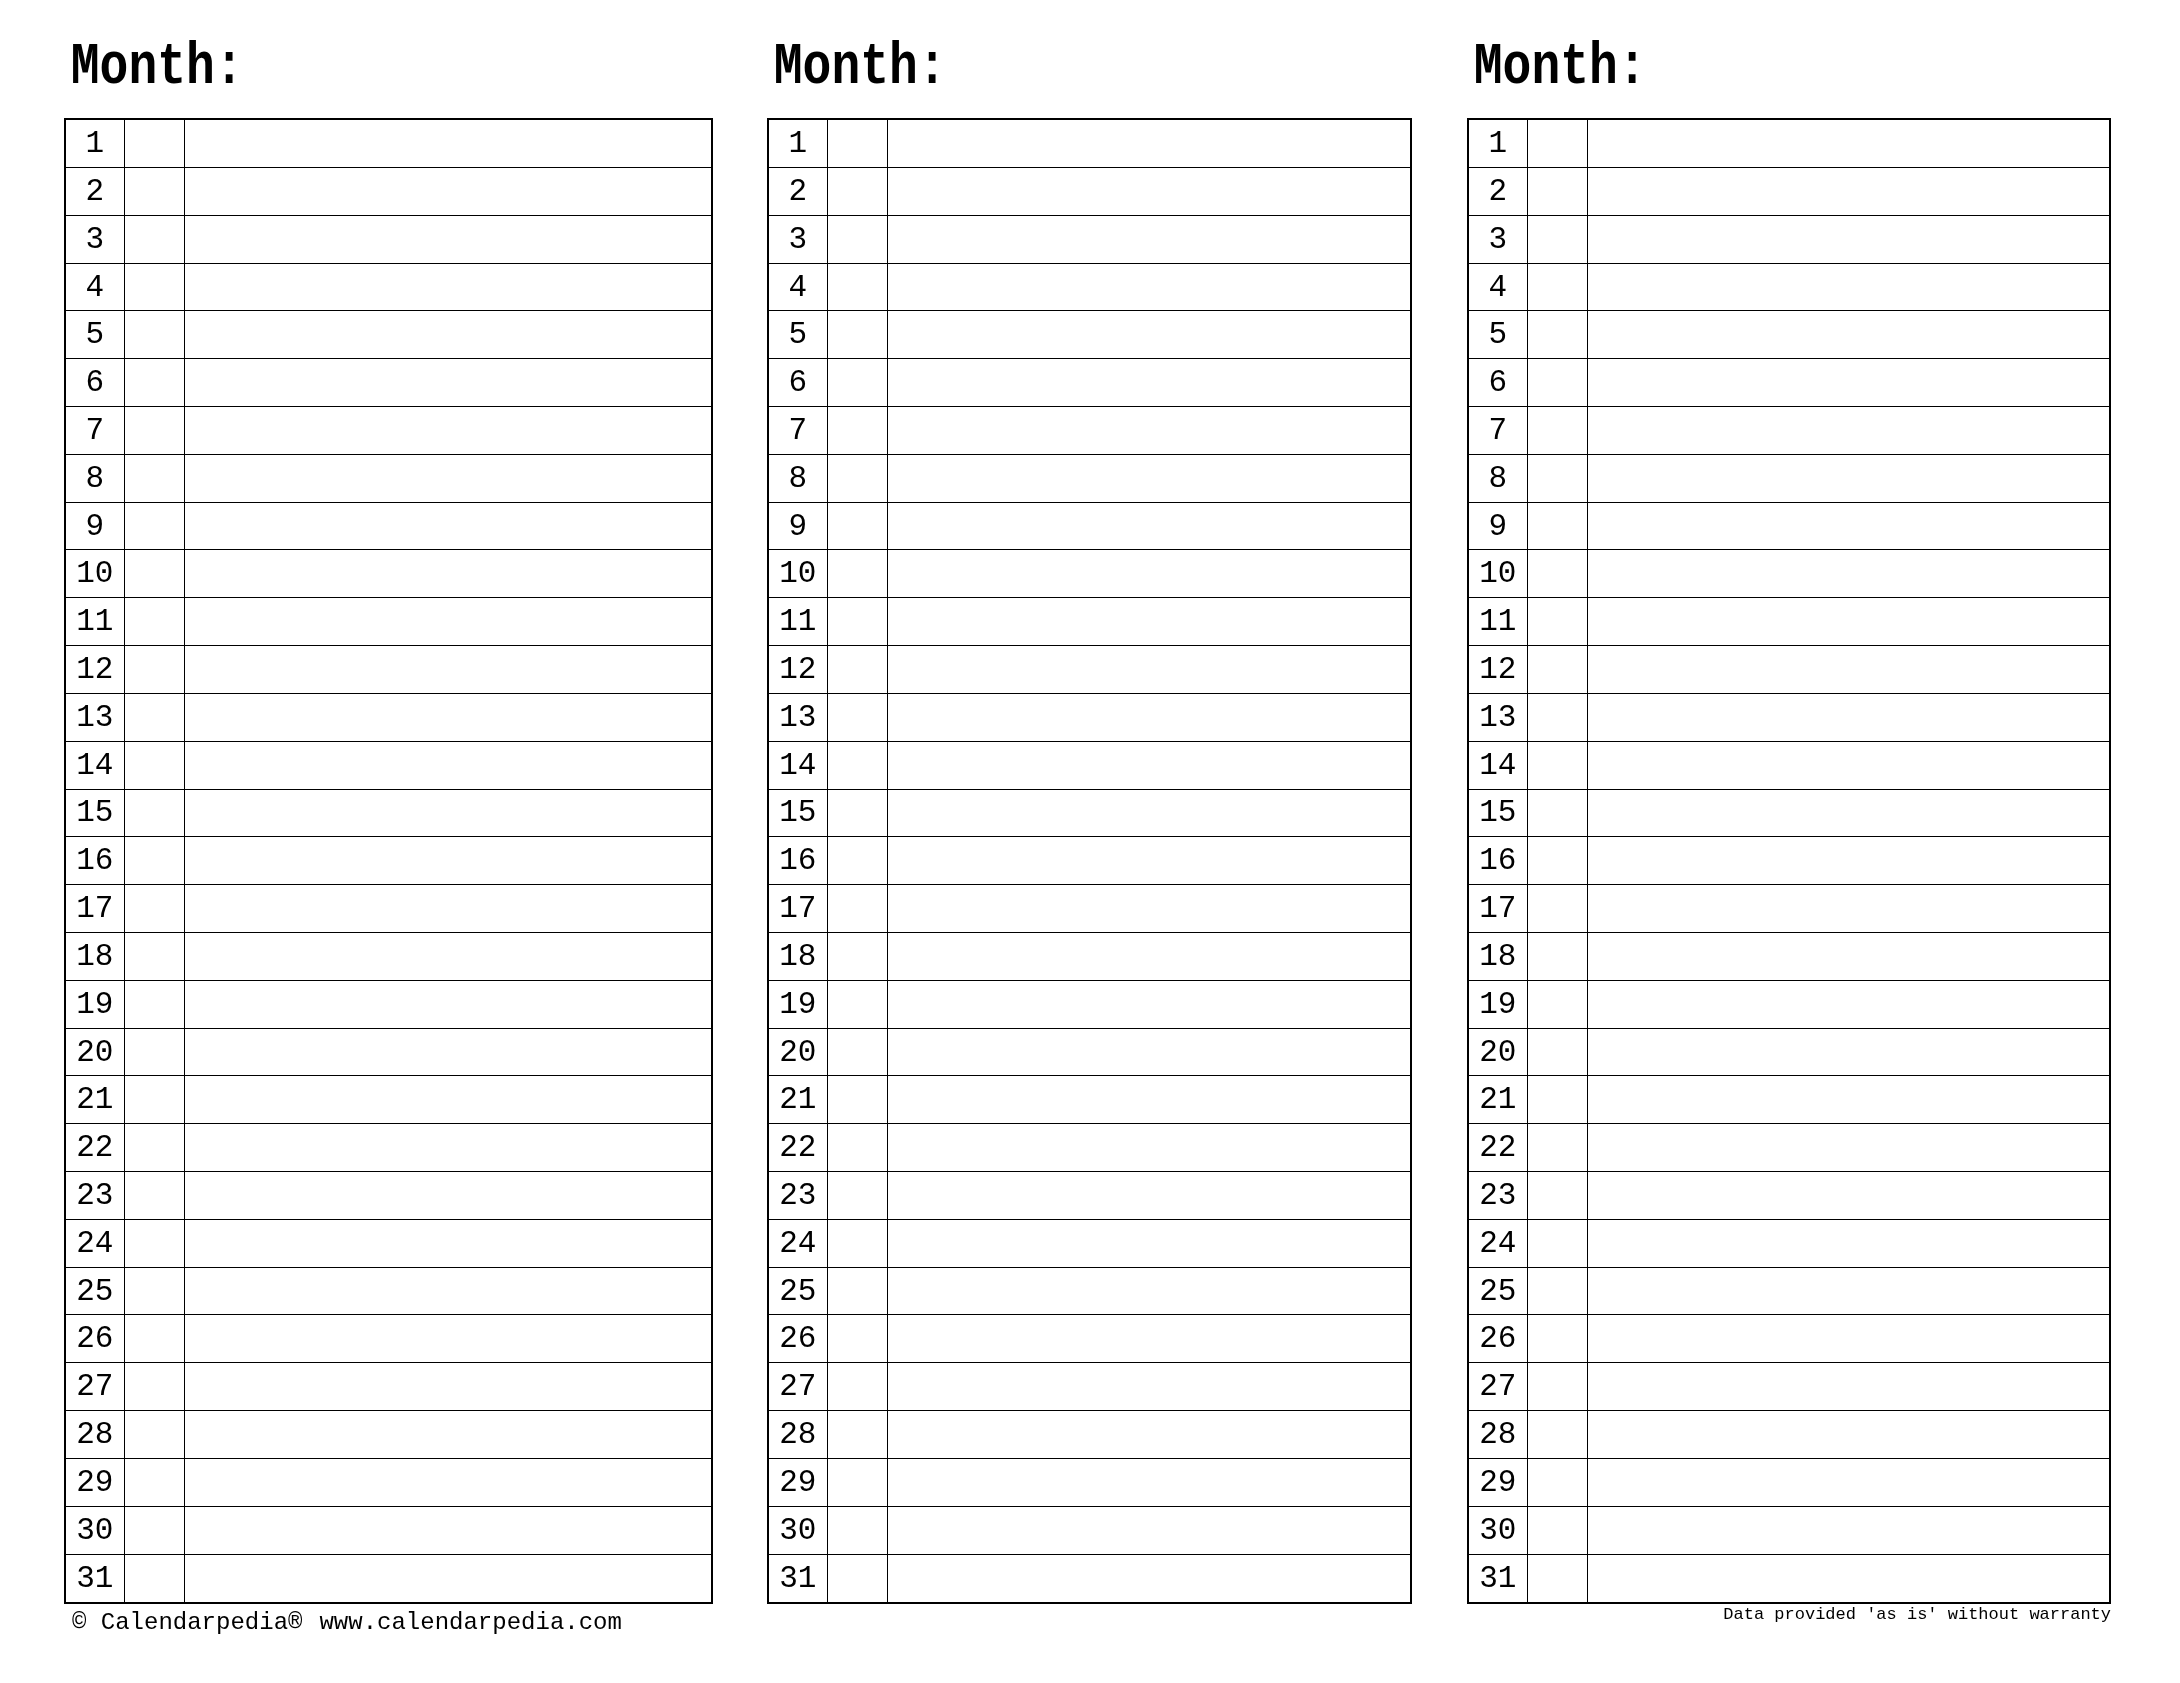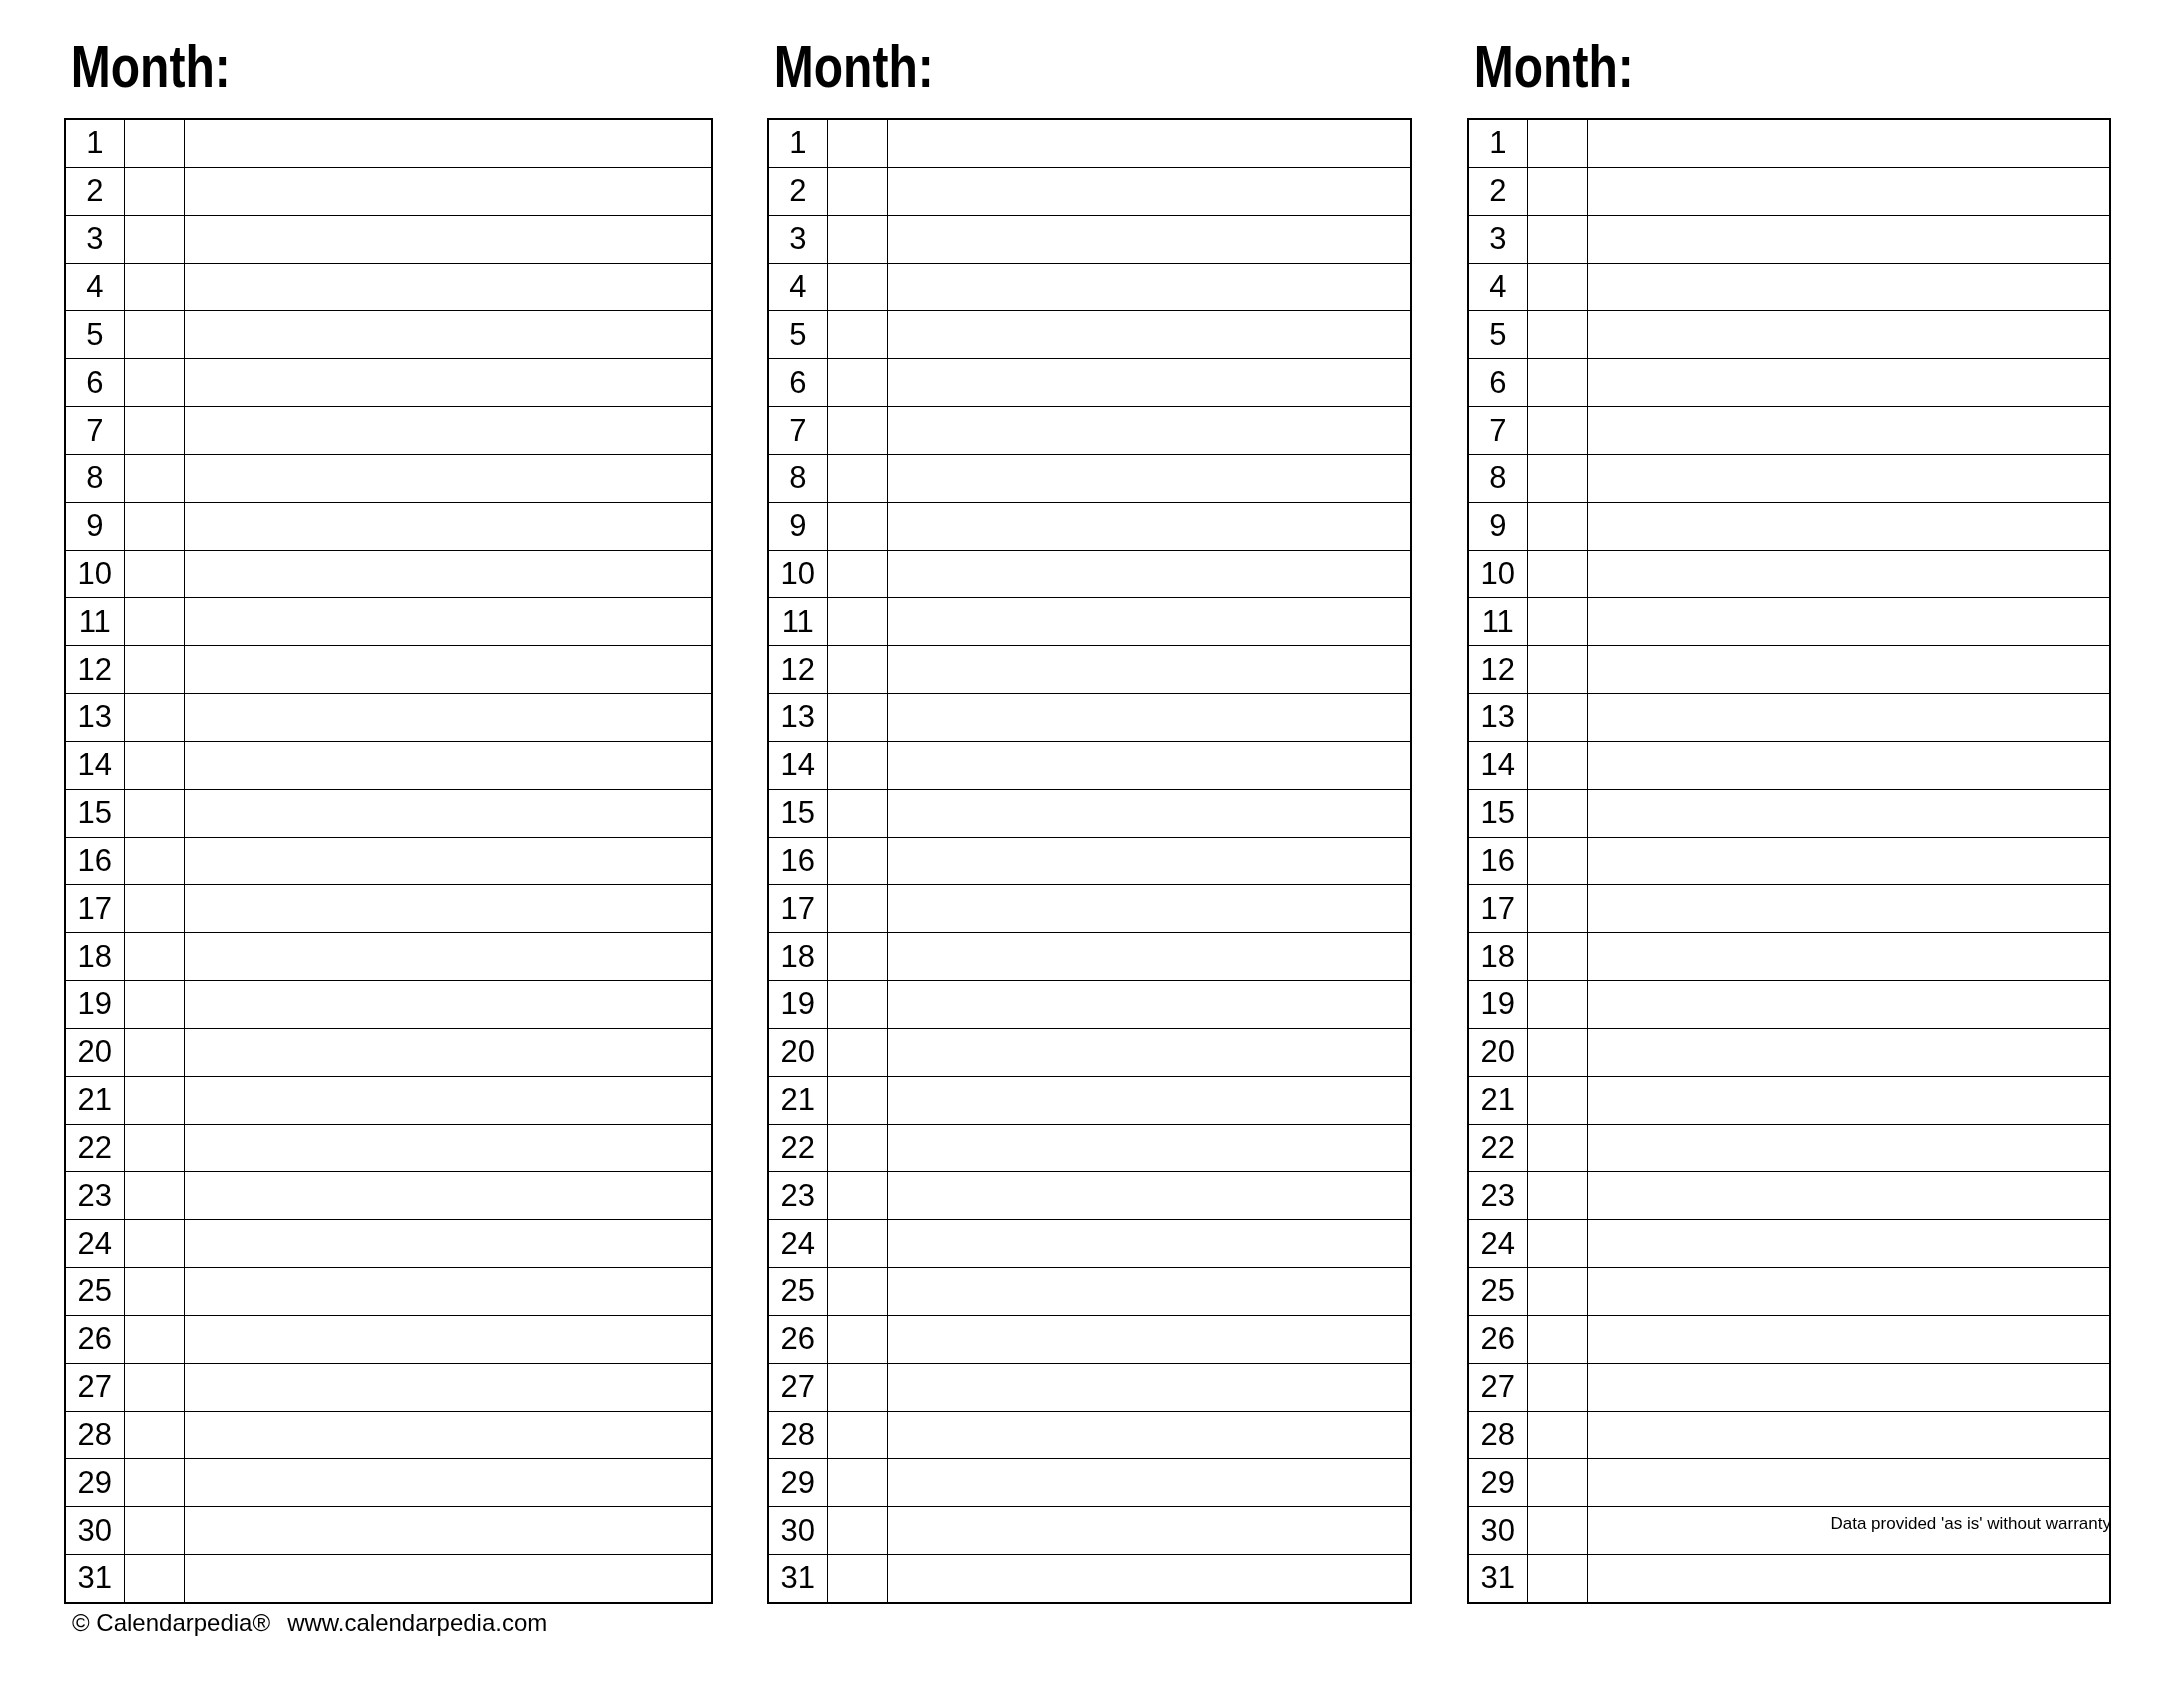--- a/index.html
+++ b/index.html
@@ -3,21 +3,21 @@
 <meta charset="utf-8">
 <style>
   * { margin: 0; padding: 0; box-sizing: border-box; }
   html, body { background: #ffffff; }
   .page {
     position: relative;
     width: 2181px;
     height: 1683px;
     background: #ffffff;
     color: #000000;
-    font-family: Liberation Sans, sans-serif;
+    font-family: Liberation Mono, monospace;
     overflow: hidden;
   }
   .month-col { position: absolute; top: 0; height: 1683px; }
   .col-1 { left: 64px;   width: 649px; }
   .col-2 { left: 767px;  width: 645px; }
   .col-3 { left: 1467px; width: 644px; }
   .month-title {
     position: absolute;
     top: 49px;
     left: 6.8px;
@@ -47,21 +47,21 @@
     left: 72px;
     top: 1610px;
     font-size: 24px;
     line-height: 1.1;
     white-space: nowrap;
   }
   .footer-left .site { margin-left: 17px; text-align: right; }
   .footer-right {
     position: absolute;
     right: 70px;
-    top: 1515px;
+    top: 1606px;
     font-size: 17px;
     line-height: 1.1;
     text-align: right;
     white-space: nowrap;
   }
 </style>
 </head>
 <body>
 
 <div class="page">

